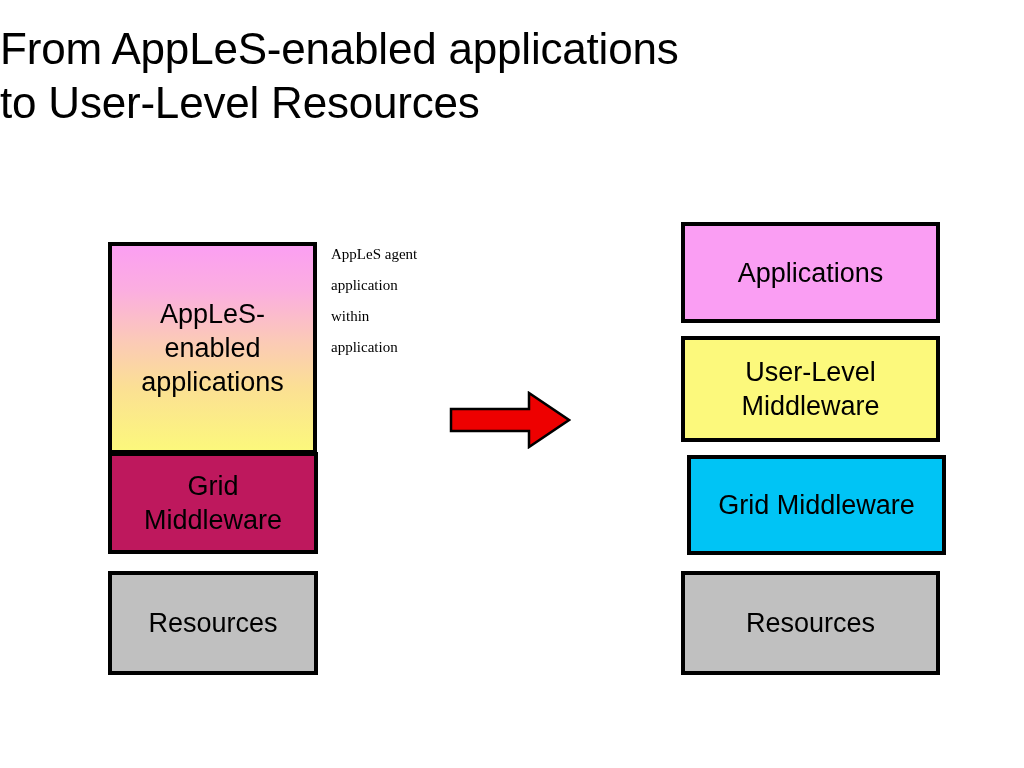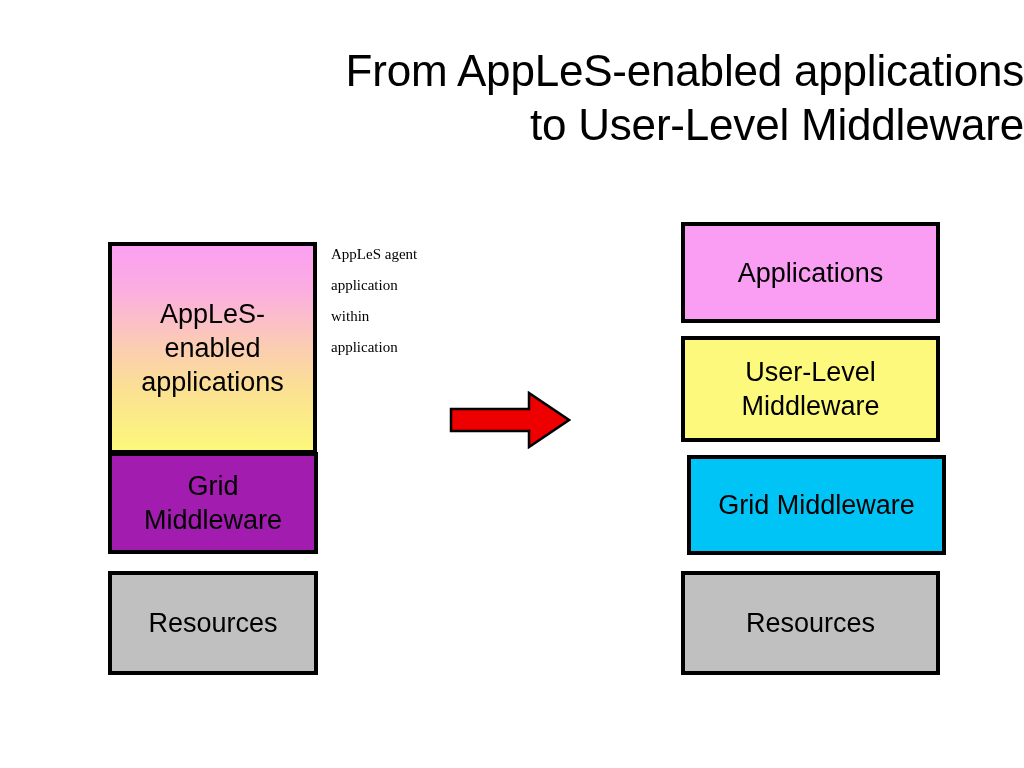--- a/index.html
+++ b/index.html
@@ -15,28 +15,27 @@
     font-family: "Liberation Sans", sans-serif;
     color: #000000;
   }
 
   
   #slide-title {
     position: absolute;
     left: 0;
     top: 22px;
     width: 1024px;
-    text-align: right;
+    text-align: left;
     font-family: "Liberation Sans", sans-serif;
     font-size: 44px;
     line-height: 54px;
     font-weight: 400;
     color: #000000;
     letter-spacing: -0.2px;
-    margin-top: 22px;
   }
   #slide-title .title-line {
     display: block;
     white-space: nowrap;
   }
 
   
   .stack-box {
     position: absolute;
     border: 4px solid #000000;
@@ -68,21 +67,21 @@
         #fbc9b8 46%,
         #fbe093 70%,
         #fcf87c 100%);
     margin-top: 20px;
   }
   #box-grid-middleware-left {
     left: 108px;
     top: 452px;
     width: 210px;
     height: 102px;
-    background: #a21caf;
+    background: #be185d;
   }
   #box-resources-left {
     left: 108px;
     top: 571px;
     width: 210px;
     height: 104px;
     background: #c0c0c0;
   }
 
   
@@ -136,21 +135,21 @@
     top: 391px;
     width: 122px;
     height: 58px;
   }
 </style>
 </head>
 <body>
 
 <div id="slide-title">
   <span class="title-line">From AppLeS-enabled applications</span>
-  <span class="title-line">to User-Level Middleware</span>
+  <span class="title-line">to User-Level Resources</span>
 </div>
 
 <div class="stack-box" id="box-apples-enabled">
   <span class="box-label">
     <span>AppLeS-</span><br>
     <span>enabled</span><br>
     <span>applications</span>
   </span>
 </div>
 

